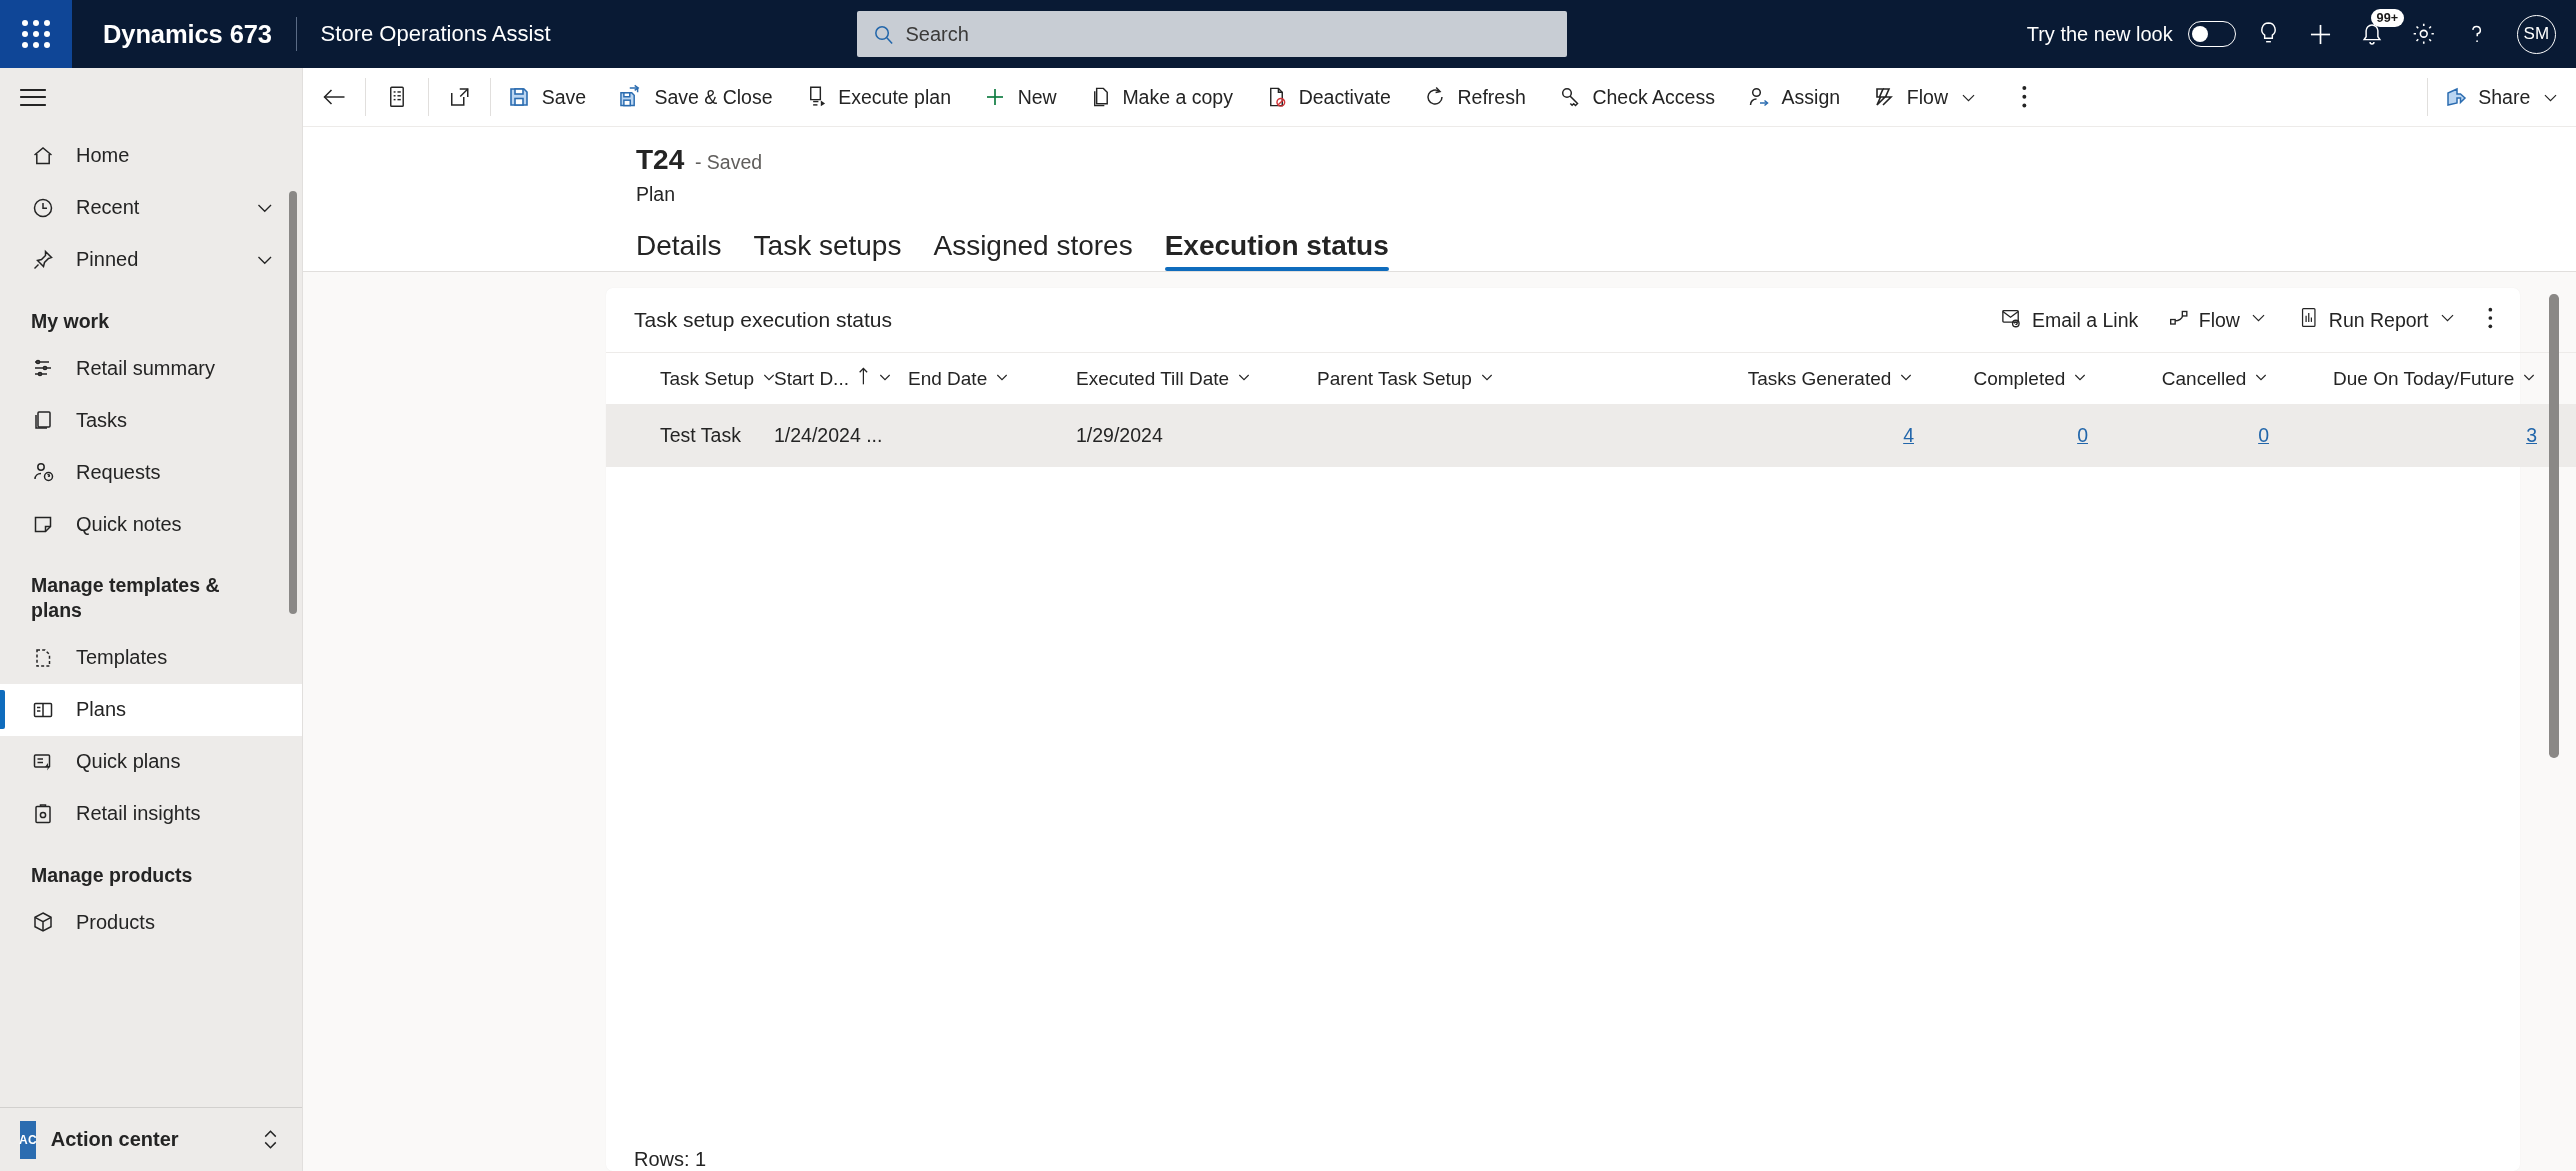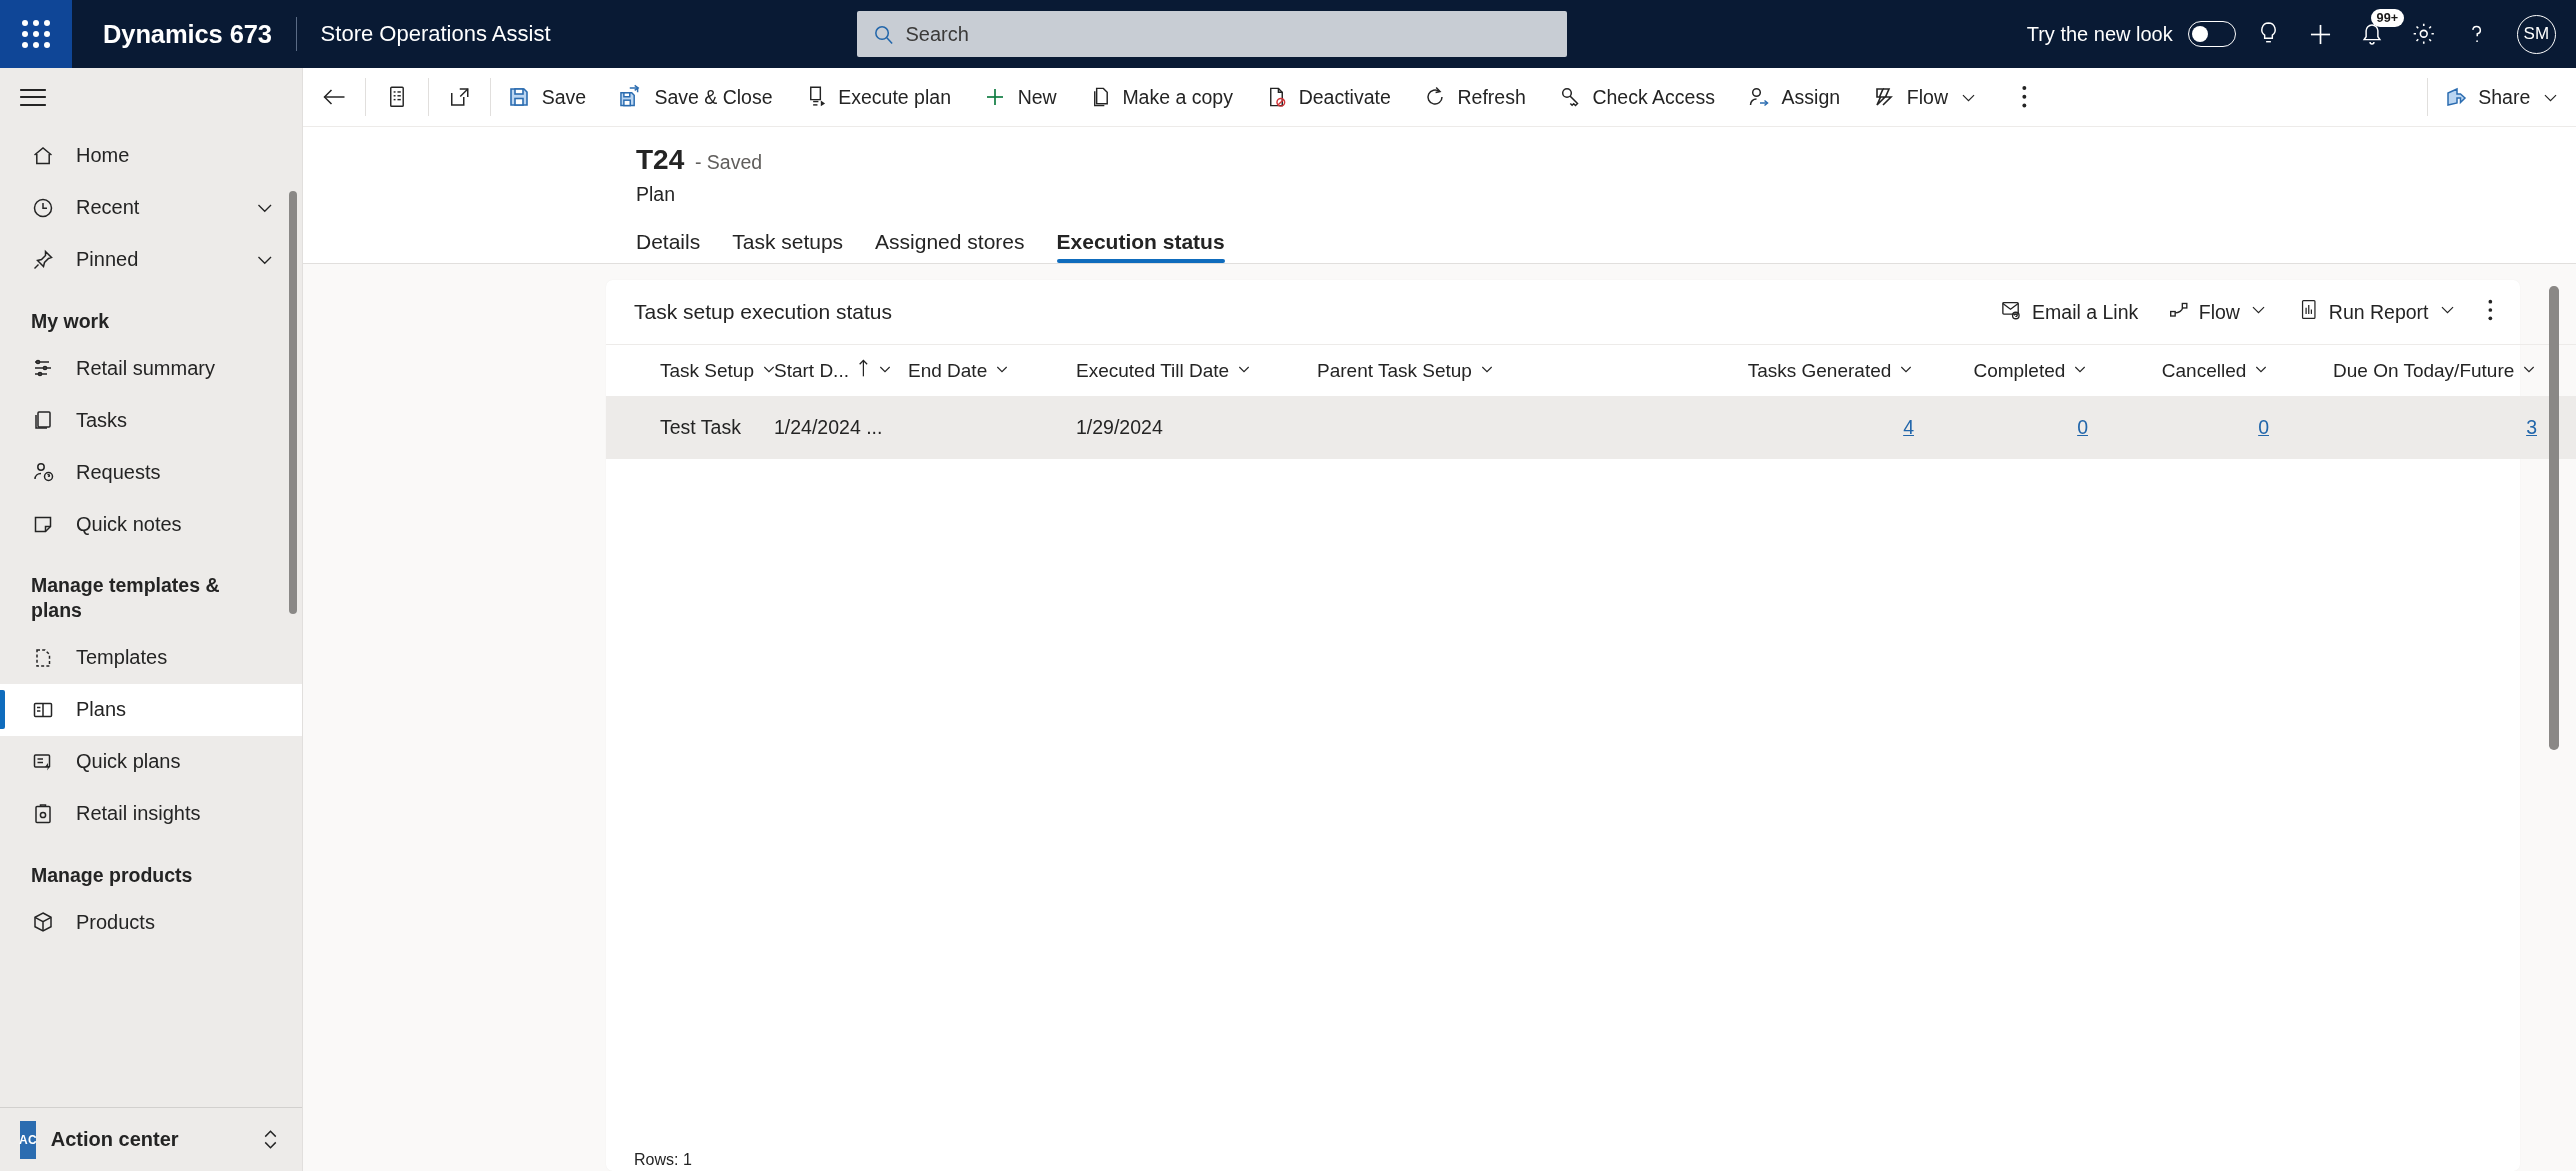--- a/index.html
+++ b/index.html
@@ -134,21 +134,21 @@
   .cmd-iconbtn { width: 62px; justify-content: center; padding: 0; }
   .cmdbar .right { margin-left: auto; display: flex; align-items: center; height: 59px; }
 
   .recordhead { background: #fff; padding: 17.4px 0 0 0; position: relative; }
   .rh-inner { padding-left: 333px; }
   .rh-title { font-size: 28px; font-weight: 600; color: #242424; display: flex; align-items: baseline; }
   .rh-title .saved { font-size: 19.5px; font-weight: 400; color: #605E5C; margin-left: 10.7px; }
   .rh-sub { font-size: 19.5px; color: #242424; margin-top: 6.7px; }
   .tabs { display: flex; align-items: flex-end; padding-left: 333px; margin-top: 24px; }
   .tab {
-    font-size: 21px; color: #242424; padding: 0 0 9.4px 0; margin-right: 32px;
+    font-size: 28px; color: #242424; padding: 0 0 9.4px 0; margin-right: 32px;
     cursor: pointer; position: relative; white-space: nowrap;
   }
   .tab.active { font-weight: 700; }
   .tab.active::after {
     content: ""; position: absolute; left: 0; right: 0; bottom: 0;
     height: 4px; background: #0F6CBD; border-radius: 2px;
   }
   .rh-border { height: 0.7px; background: #E1DFDD; }
 
   
@@ -179,21 +179,21 @@
   th.num .thin { justify-content: flex-end; }
   table.grid td {
     font-size: 19.5px; color: #242424; padding: 0; height: 62px;
     white-space: nowrap; vertical-align: middle;
   }
   tr.datarow { background: #EDEBE9; cursor: pointer; }
   td.num { text-align: right; }
   td .lnk { color: #2266AA; text-decoration: underline; cursor: pointer; }
 
   .gridfooter { margin-top: auto; padding: 0 0 0 28px; height: 43px; display: flex; align-items: center; }
-  .rows-lbl { font-size: 16px; color: #242424; margin-top: 20px; }
+  .rows-lbl { font-size: 20px; color: #242424; margin-top: 20px; }
 
   
   .content-scroll {
     position: absolute; right: 17.4px; top: 21.5px; width: 9.4px; height: 464px;
     background: #8A8886; border-radius: 4.7px;
   }
 </style>
 </head>
 <body>
 

